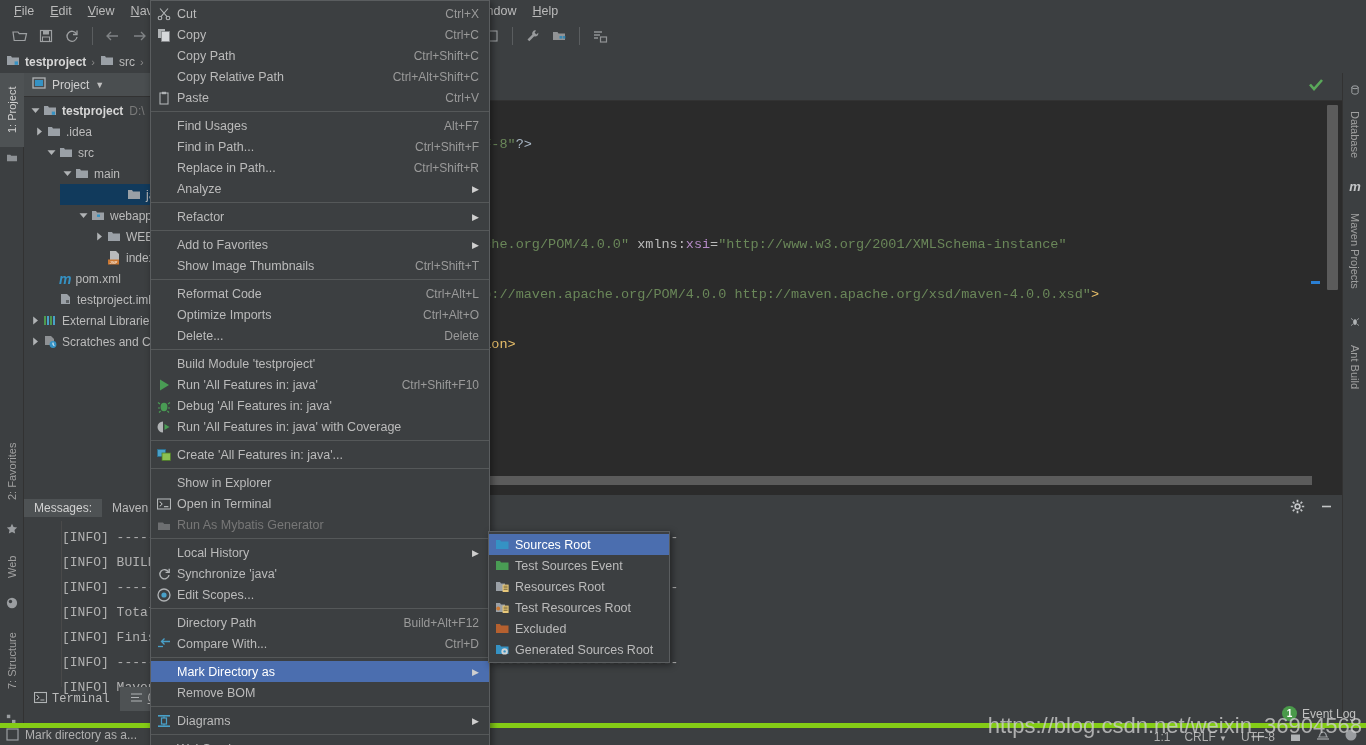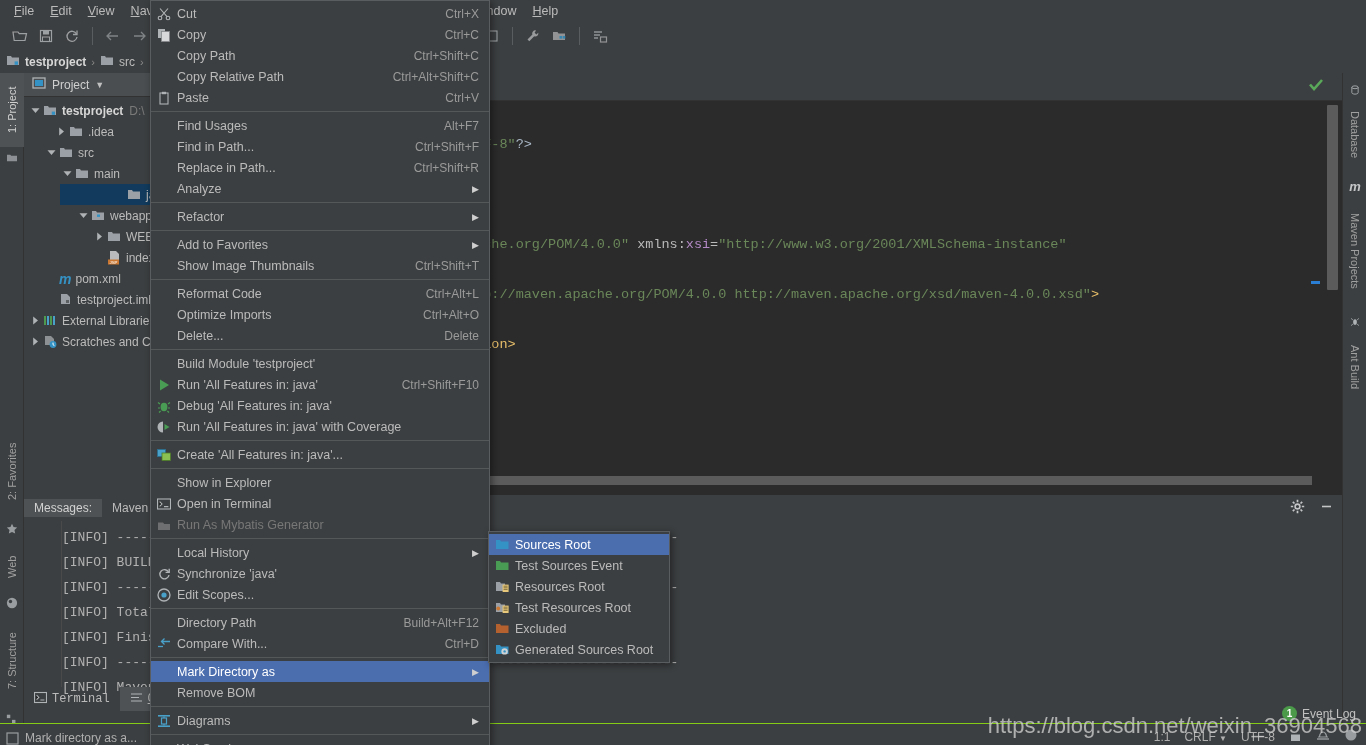--- a/index.html
+++ b/index.html
@@ -123,22 +123,22 @@
     font-size:13px; line-height:25px; color:#b2b2b2; white-space:pre; padding-top:4px;
   }
   .msg-gutter { position:absolute; left:0; top:26px; width:38px; bottom:24px; background:#3c3f41; border-right:1px solid #4a4a4a; }
   .msg-foot { position:absolute; left:0; right:0; bottom:0; height:24px; display:flex; align-items:center; gap:0; }
   .foot-tab { display:flex; align-items:center; gap:5px; padding:0 10px; height:24px; font-size:12px;font-family:Liberation Mono, monospace; }
   .foot-tab.active { background:#4e5254; }
 
   
   .statusbar {
     position:absolute; left:0; bottom:0; width:1366px; height:22px;
-    background:#3c3f41; display:flex; align-items:flex-end; padding-left:6px;
-    font-size:12px; color:#b0b0b0; border-top:1px solid #84cc16;
+    background:#3c3f41; display:flex; align-items:flex-start; padding-left:6px;
+    font-size:12px; color:#b0b0b0; border-top:5px solid #84cc16;
   }
   .status-right { position:absolute; right:8px; display:flex; align-items:center; gap:14px; }
   .evlog { position:absolute; right:10px; bottom:24px; display:flex; align-items:center; gap:5px; font-size:12px; color:#c0c0c0; }
   .evbadge { width:15px; height:15px; border-radius:50%; background:#4a9a4a; color:#fff;
              font-size:10px; display:flex; align-items:center; justify-content:center; font-weight:bold; }
   .watermark {
     position:absolute; right:4px; bottom:6px;
     font-size:22px; color:#cfcfcf; opacity:.78; letter-spacing:0px;
     font-family:"Liberation Sans", sans-serif; white-space:nowrap;
     pointer-events:none;
@@ -362,21 +362,21 @@
           </span>
           <span style="display:flex;align-items:center;">
             <svg width="15" height="13" viewBox="0 0 15 13">
               <path d="M1 2h4l1 1.5h7V11H1z" fill="#9aa0a6"></path>
               <rect x="8.8" y="7.6" width="3.2" height="3.2" fill="#3592c4"></rect>
             </svg>
           </span>
           <span class="tlabel b">testproject</span>
           <span class="tdim">D:\</span>
         </div>
-        <div class="trow" style="padding-left: 32px;">
+        <div class="trow" style="padding-left: 10px;">
           <span class="twist">
             <svg width="9" height="9" viewBox="0 0 9 9">
               <path d="M2.2 0.5v8L7 4.5z" fill="#b0b3b5"></path>
             </svg>
           </span>
           <span style="display:flex;align-items:center;">
             <svg width="15" height="13" viewBox="0 0 15 13">
               <path d="M1 2h4l1 1.5h7V11H1z" fill="#9aa0a6"></path>
             </svg>
           </span>

